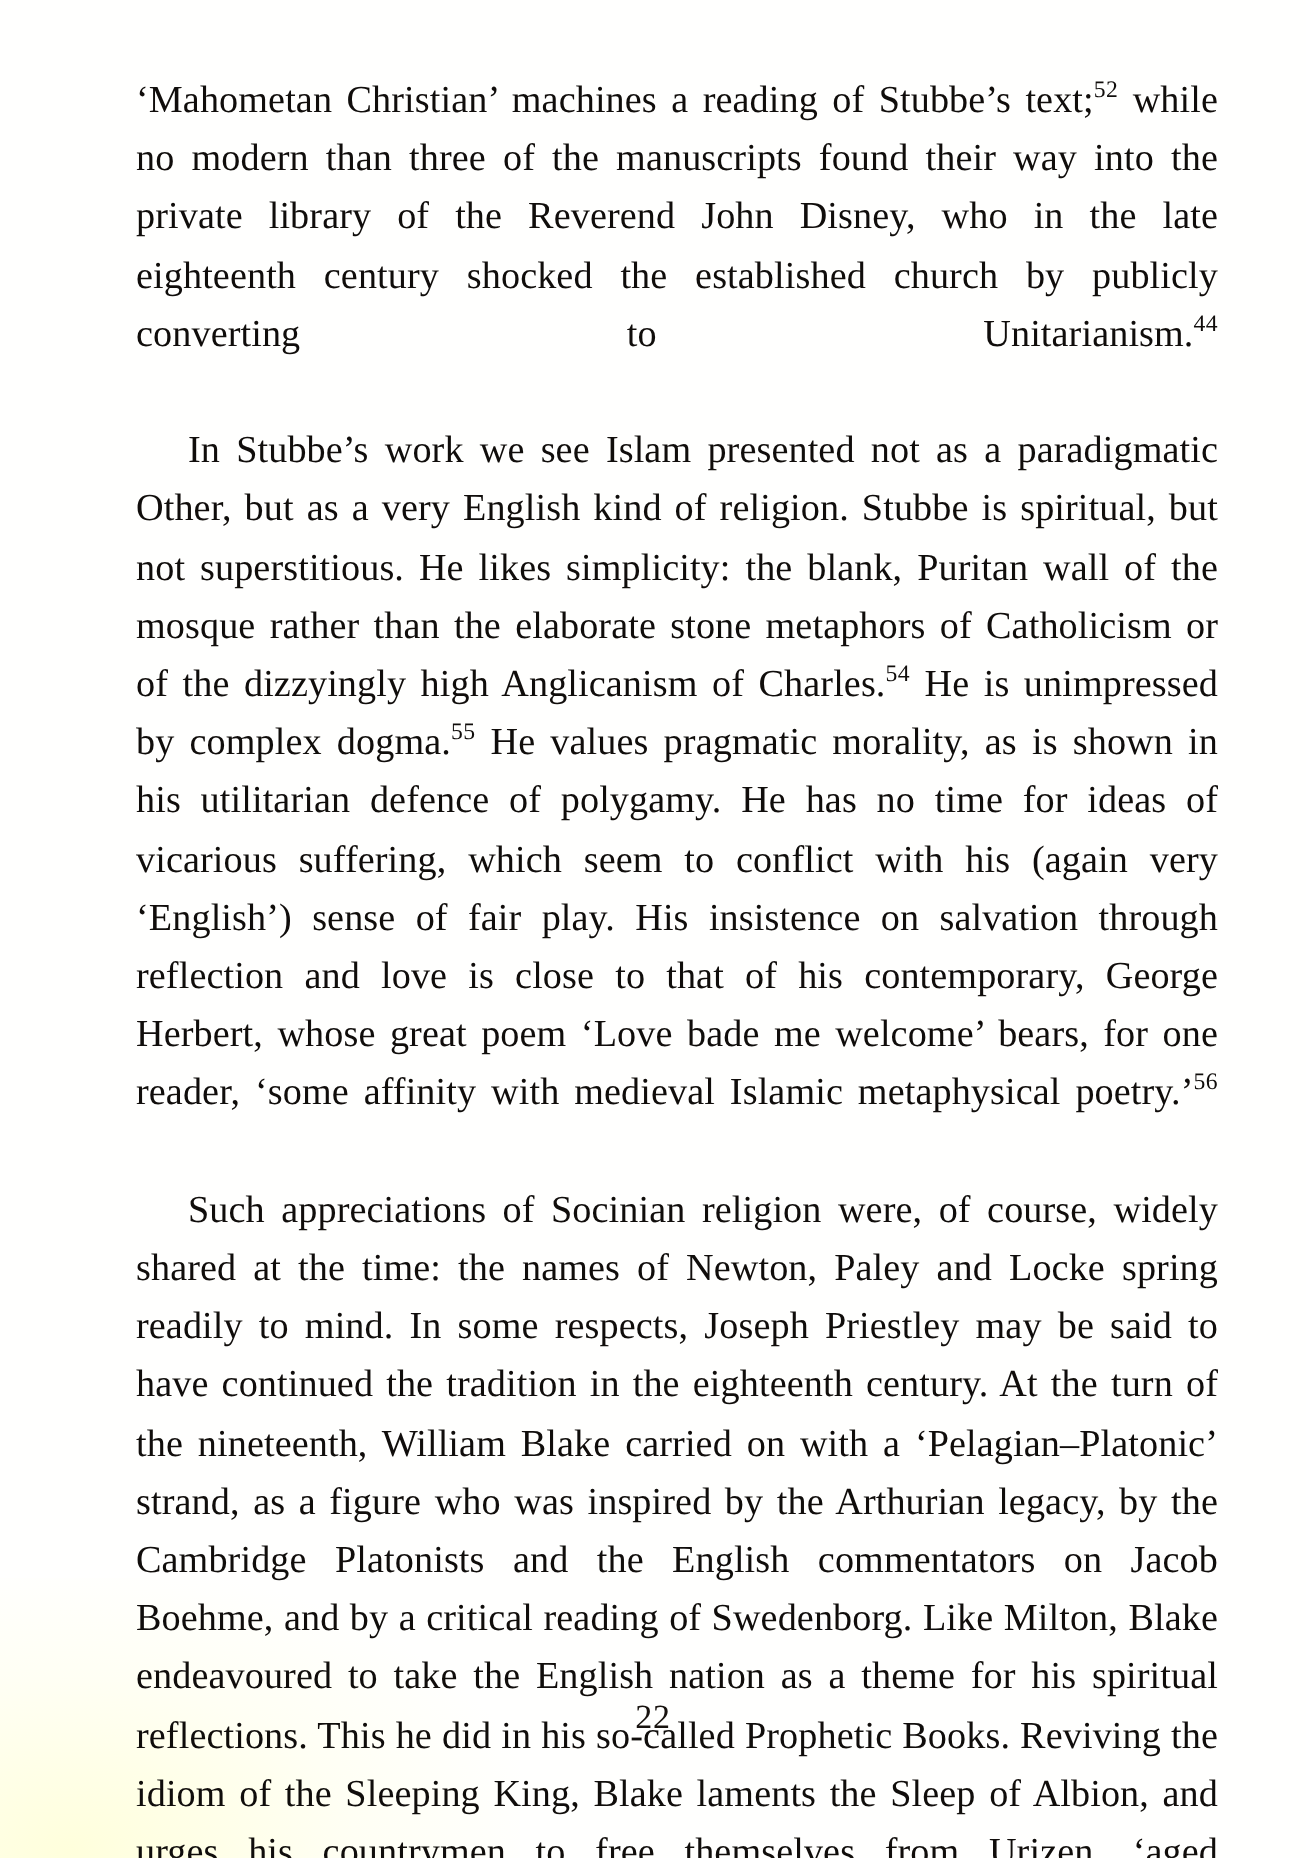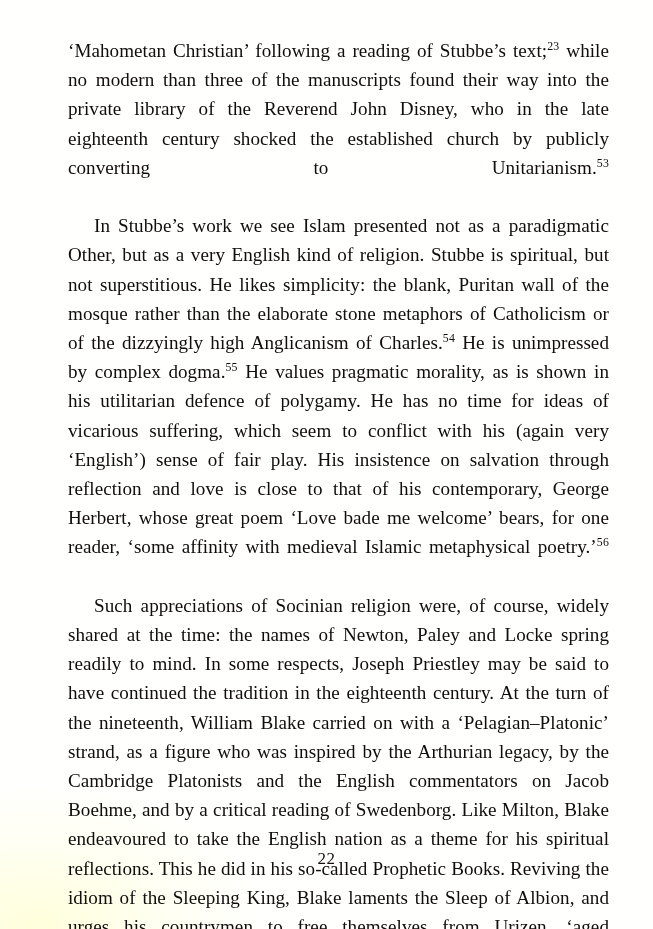--- a/index.html
+++ b/index.html
@@ -95,21 +95,21 @@
 </style>
 </head>
 <body>
 
 <div class="page">
 
   <div class="scan-tint"></div>
 
   <div class="text-block">
 
-    <p class="para"><span>‘Mahometan Christian’ following a reading of Stubbe’s text;</span><sup class="note">23</sup><span> while no modern than three of the manuscripts found their way into the private library of the Reverend John Disney, who in the late eighteenth century shocked the established church by publicly converting to Unitarianism.</span><sup class="note">53</sup></p>
+    <p class="para"><span>‘Mahometan Christian’ machines a reading of Stubbe’s text;</span><sup class="note">52</sup><span> while no modern than three of the manuscripts found their way into the private library of the Reverend John Disney, who in the late eighteenth century shocked the established church by publicly converting to Unitarianism.</span><sup class="note">44</sup></p>
 
     <p class="para indent"><span>In Stubbe’s work we see Islam presented not as a paradigmatic Other, but as a very English kind of religion. Stubbe is spiritual, but not superstitious. He likes simplicity: the blank, Puritan wall of the mosque rather than the elaborate stone metaphors of Catholicism or of the dizzyingly high Anglicanism of Charles.</span><sup class="note">54</sup><span> He is unimpressed by complex dogma.</span><sup class="note">55</sup><span> He values pragmatic morality, as is shown in his utilitarian defence of polygamy. He has no time for ideas of vicarious suffering, which seem to conflict with his (again very ‘English’) sense of fair play. His insistence on salvation through reflection and love is close to that of his contemporary, George Herbert, whose great poem ‘Love bade me welcome’ bears, for one reader, ‘some affinity with medieval Islamic metaphysical poetry.’</span><sup class="note">56</sup></p>
 
     <p class="para indent last-line-free"><span>Such appreciations of Socinian religion were, of course, widely shared at the time: the names of Newton, Paley and Locke spring readily to mind. In some respects, Joseph Priestley may be said to have continued the tradition in the eighteenth century. At the turn of the nineteenth, William Blake carried on with a ‘Pelagian–Platonic’ strand, as a figure who was inspired by the Arthurian legacy, by the Cambridge Platonists and the English commentators on Jacob Boehme, and by a critical reading of Swedenborg. Like Milton, Blake endeavoured to take the English nation as a theme for his spiritual reflections. This he did in his so-called Prophetic Books. Reviving the idiom of the Sleeping King, Blake laments the Sleep of Albion, and urges his countrymen to free themselves from Urizen, ‘aged Ignorance’, who is not the Christian devil, but is the mechanistic world-view of modern science, which traps humanity in a web of deterministic, despiritualising and hence dehumanising equations and machines. He hopes</span></p>
 
   </div>
 
   <div class="folio">22</div>
 
 </div>

